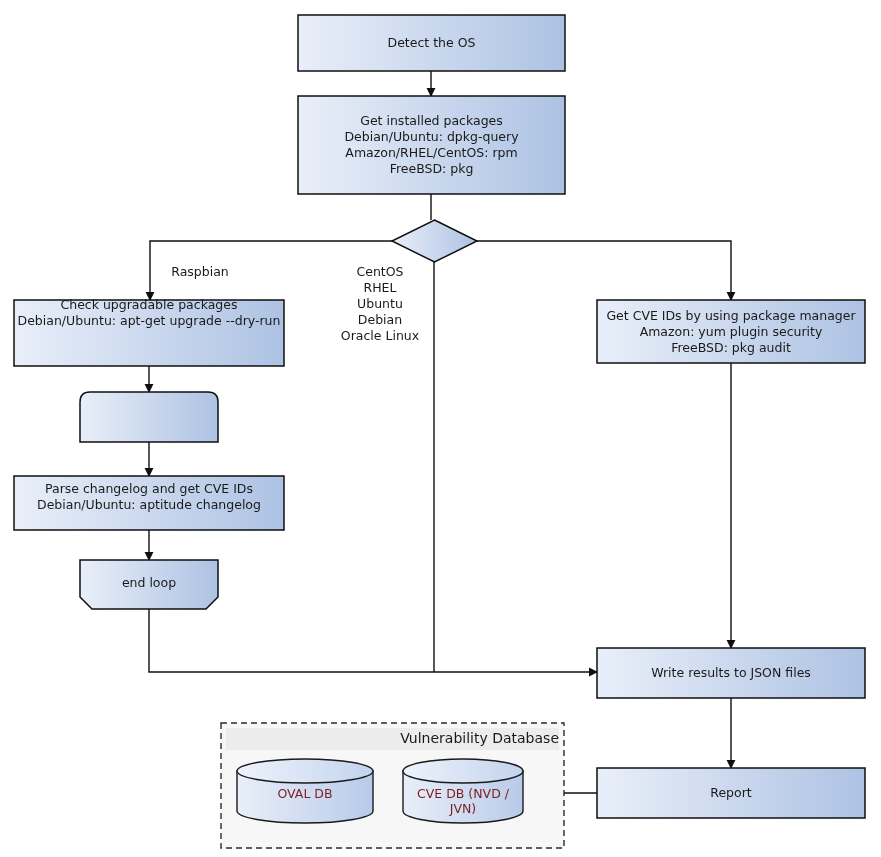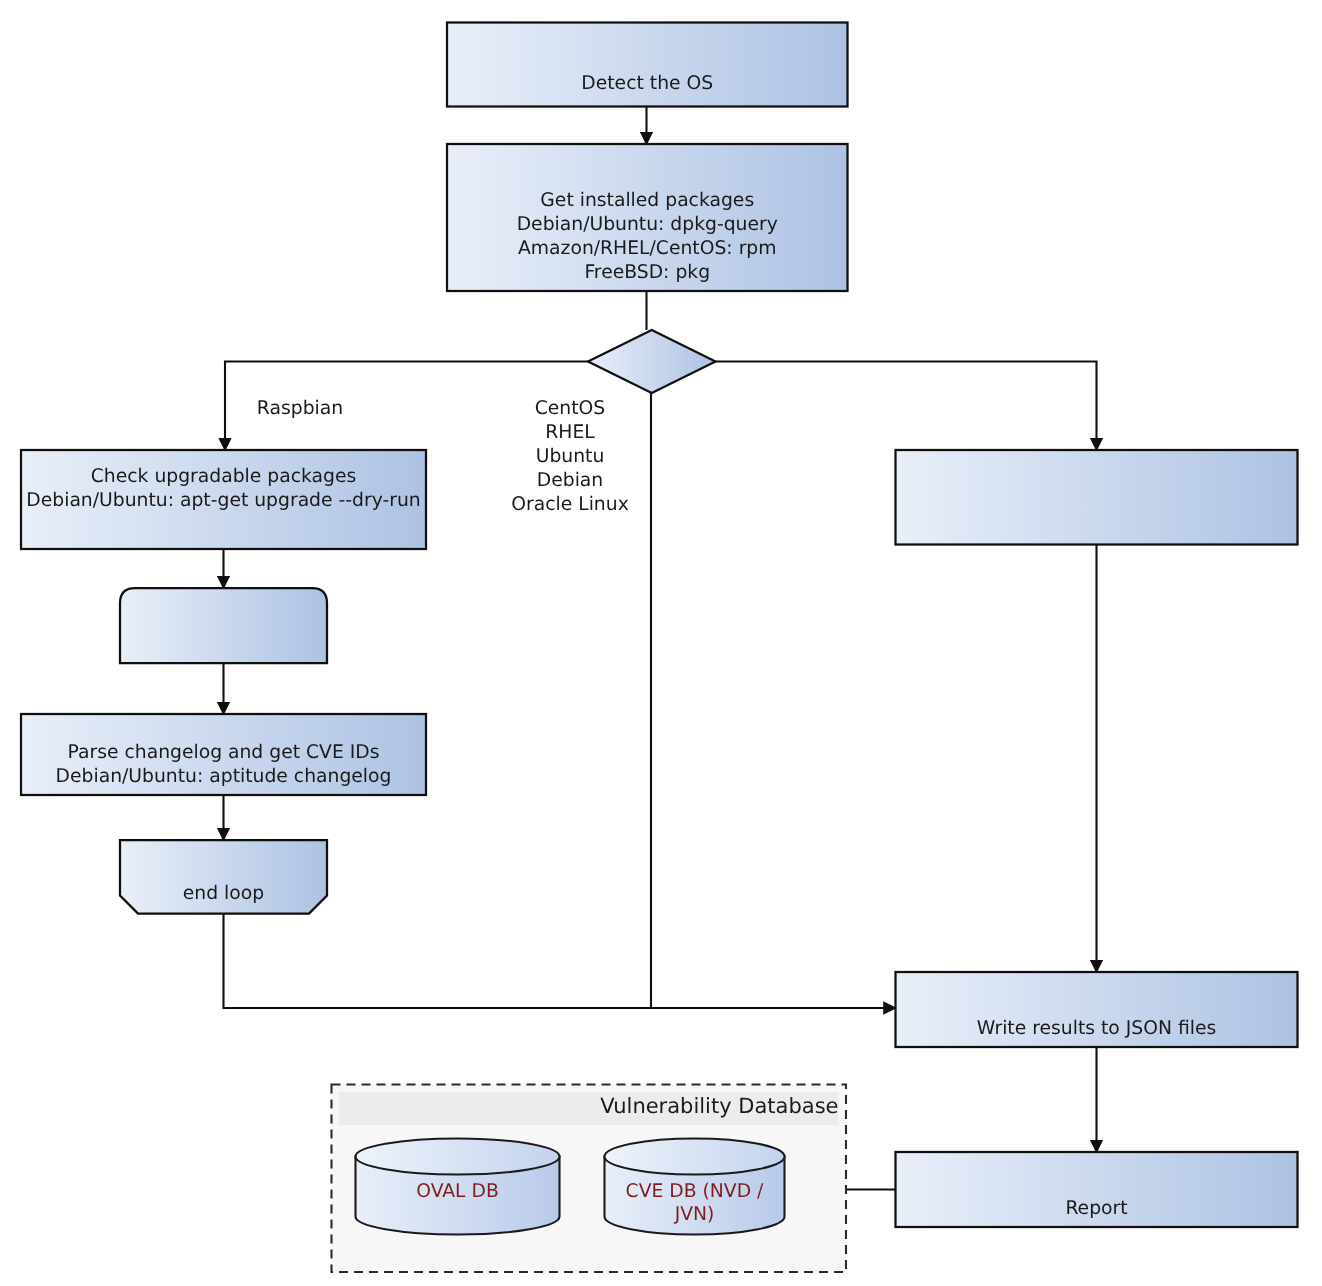--- a/index.html
+++ b/index.html
@@ -34,21 +34,20 @@
     position: absolute;
     display: flex;
     align-items: center;
     justify-content: center;
     text-align: center;
     line-height: 1.28;
     font-size: 12.5px;
     color: #1a1a1a;
     white-space: pre-line;
     pointer-events: auto;
-    margin-top: 12px;
   }
   .edge-label {
     position: absolute;
     text-align: center;
     font-size: 12.5px;
     line-height: 1.28;
     color: #1a1a1a;
     white-space: pre-line;
   }
   .group-title {
@@ -161,20 +160,23 @@
 
   <div class="node-text" style="left:14px; top:284px; width:270px; height:58px;">Check upgradable packages
 Debian/Ubuntu: apt-get upgrade --dry-run</div>
 
 
   <div class="node-text" style="left:14px; top:476px; width:270px; height:42px;">Parse changelog and get  CVE IDs
 Debian/Ubuntu: aptitude changelog</div>
 
   <div class="node-text" style="left:80px; top:560px; width:138px; height:45px;">end loop</div>
 
+  <div class="node-text" style="left:597px; top:300px; width:268px; height:63px;">Get CVE IDs by using package manager
+Amazon: yum plugin security
+FreeBSD: pkg audit</div>
 
   <div class="node-text" style="left:597px; top:648px; width:268px; height:50px;">Write results to JSON files</div>
 
   <div class="node-text" style="left:597px; top:768px; width:268px; height:50px;">Report</div>
 
   <div class="edge-label" style="left:140px; top:264px; width:120px;">Raspbian</div>
 
   <div class="edge-label" style="left:320px; top:264px; width:120px;">CentOS
 RHEL
 Ubuntu

